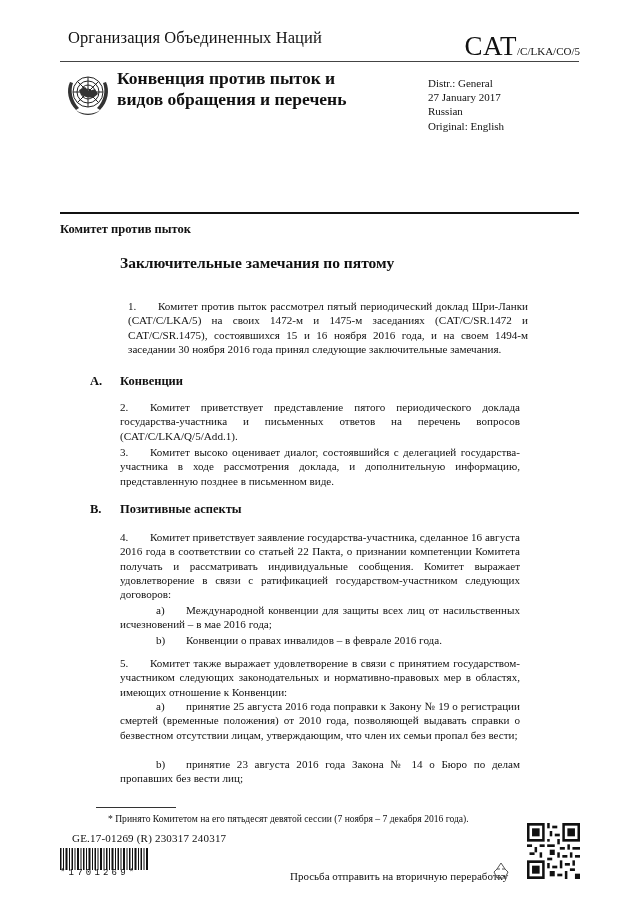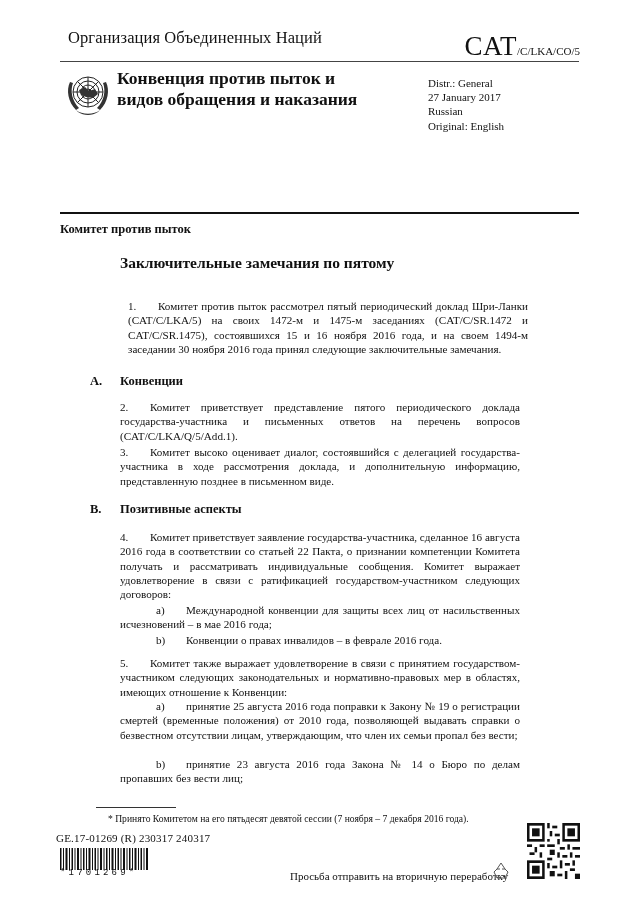--- a/index.html
+++ b/index.html
@@ -21,21 +21,21 @@
     .doc-title { left: 120px; top: 253px; width: 440px; font-weight: bold; font-size: 15.5px; line-height: 19px; }
     .doc-title sup { font-size: 8px; font-weight: normal; vertical-align: top; position: relative; top: 2px; }
     .para { left: 120px; width: 400px; font-size: 11.1px; line-height: 14.3px; text-align: justify; }
     .para .num { display: inline-block; width: 30px; text-indent: 0; }
     .sub { left: 120px; width: 400px; font-size: 11.1px; line-height: 14.3px; text-align: justify; text-indent: 36px; }
     .sub .lt { display: inline-block; width: 30px; text-indent: 0; }
     .sec-head { left: 90px; font-weight: bold; font-size: 12.5px; }
     .sec-head .letter { display: inline-block; width: 30px; }
     .fn-rule { left: 96px; top: 807px; width: 80px; height: 1px; background: #333; }
     .footnote { left: 108px; top: 813px; font-size: 9.6px; }
-    .job { left: 56px; top: 832px; font-size: 11px; letter-spacing: 0.2px; }
+    .job { left: 72px; top: 832px; font-size: 11px; letter-spacing: 0.2px; }
     .barcode { left: 60px; top: 848px; width: 90px; height: 22px; }
     .barcode-num { left: 60px; top: 868px; font-family: "Liberation Mono", monospace; font-size: 9px; letter-spacing: 3.2px; }
     .recycle-text { left: 290px; top: 870px; font-size: 11px; }
     .recycle-icon { left: 490px; top: 860px; width: 22px; height: 22px; }
     .qr { left: 527px; top: 823px; width: 53px; height: 56px; }
   </style>
 </head>
 <body>
 
 <div class="abs org-name">Организация Объединенных Наций</div>
@@ -58,21 +58,21 @@
     <g fill="#333">
       <path d="M8 14 C4 22 6 34 14 42 L17 40 C10 33 8 23 11 15 Z"></path>
       <path d="M44 14 C48 22 46 34 38 42 L35 40 C42 33 44 23 41 15 Z"></path>
       <path d="M14 42 C20 47 32 47 38 42 L36 44 C30 48 22 48 16 44 Z"></path>
     </g>
   </svg>
 </div>
 
 <div class="abs conv-title">
   <div>Конвенция против пыток и</div>
-  <div>видов обращения и наказания</div>
+  <div>видов обращения и перечень</div>
 </div>
 
 <div class="abs distr">
   <div>Distr.: General</div>
   <div>27 January 2017</div>
   <div>Russian</div>
   <div>Original: English</div>
 </div>
 
 <div class="abs rule-thick"></div>

